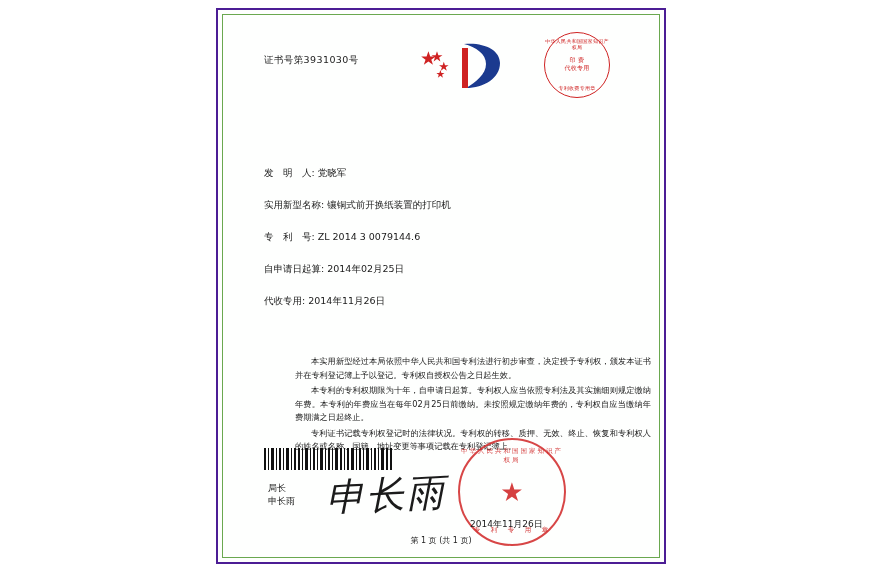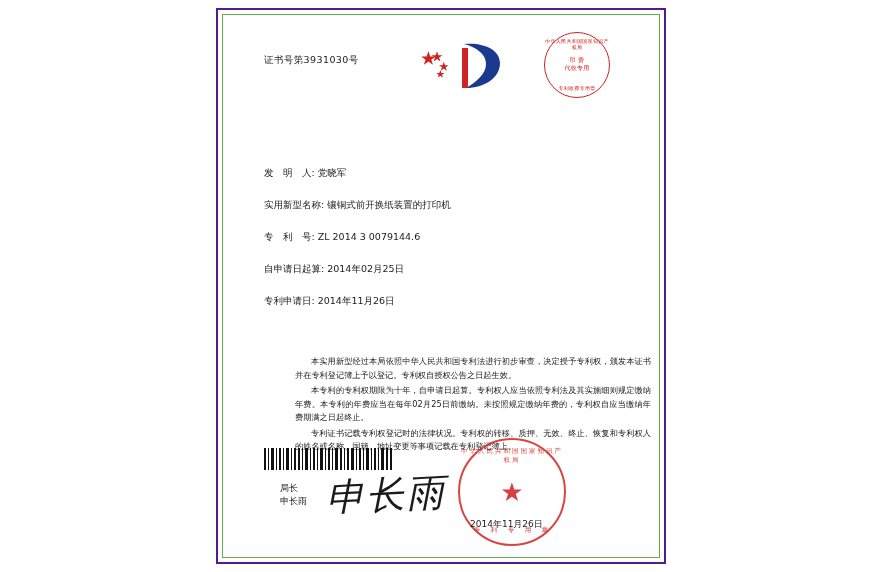--- a/index.html
+++ b/index.html
@@ -154,21 +154,20 @@
   }
 
   
   .sig-label {
     position: absolute;
     left: 50px;
     top: 472px;
     font-size: 9px;
     line-height: 13px;
     color: #1a1a1a;
-    margin-left: 12px;
   }
   .sig-hand {
     position: absolute;
     left: 108px;
     top: 460px;
     font-size: 38px;
     color: #1b1b1b;
     font-family: "DejaVu Serif", serif;
     font-style: italic;
     letter-spacing: 2px;
@@ -279,21 +278,21 @@
       </div>
       <div class="field-row">
         <span class="lbl">专　利　号:</span>
         <span class="val">ZL 2014 3 0079144.6</span>
       </div>
       <div class="field-row">
         <span class="lbl">自申请日起算:</span>
         <span class="val">2014年02月25日</span>
       </div>
       <div class="field-row tight">
-        <span class="lbl">专利申请日:</span>
+        <span class="lbl">代收专用:</span>
         <span class="val">2014年11月26日</span>
       </div>
     </div>
 
     <div class="body-text">
       <p>本实用新型经过本局依照中华人民共和国专利法进行初步审查，决定授予专利权，颁发本证书并在专利登记簿上予以登记。专利权自授权公告之日起生效。</p>
       <p>本专利的专利权期限为十年，自申请日起算。专利权人应当依照专利法及其实施细则规定缴纳年费。本专利的年费应当在每年02月25日前缴纳。未按照规定缴纳年费的，专利权自应当缴纳年费期满之日起终止。</p>
       <p>专利证书记载专利权登记时的法律状况。专利权的转移、质押、无效、终止、恢复和专利权人的姓名或名称、国籍、地址变更等事项记载在专利登记簿上。</p>
     </div>
 
@@ -346,14 +345,15 @@
 
     <div class="seal-bottom">
       <div class="ring-o"></div>
       <div class="curve-top">中华人民共和国国家知识产权局</div>
       <div class="star">★</div>
       <div class="curve-bot">专　利　专　用　章</div>
     </div>
 
     <div class="issue-date">2014年11月26日</div>
 
+    <div class="page-mark">第 1 页 (共 1 页)</div>
   </div>
 </div>
 
 </body></html>

